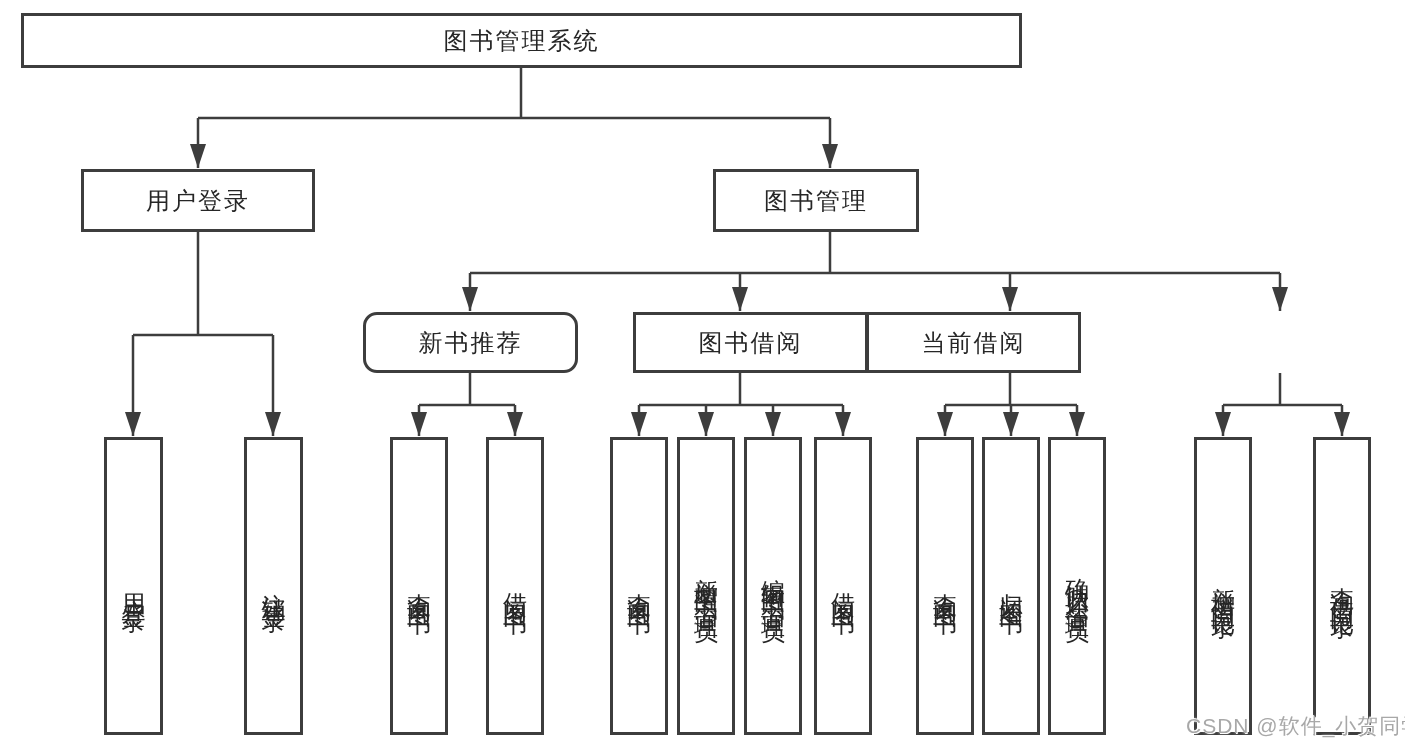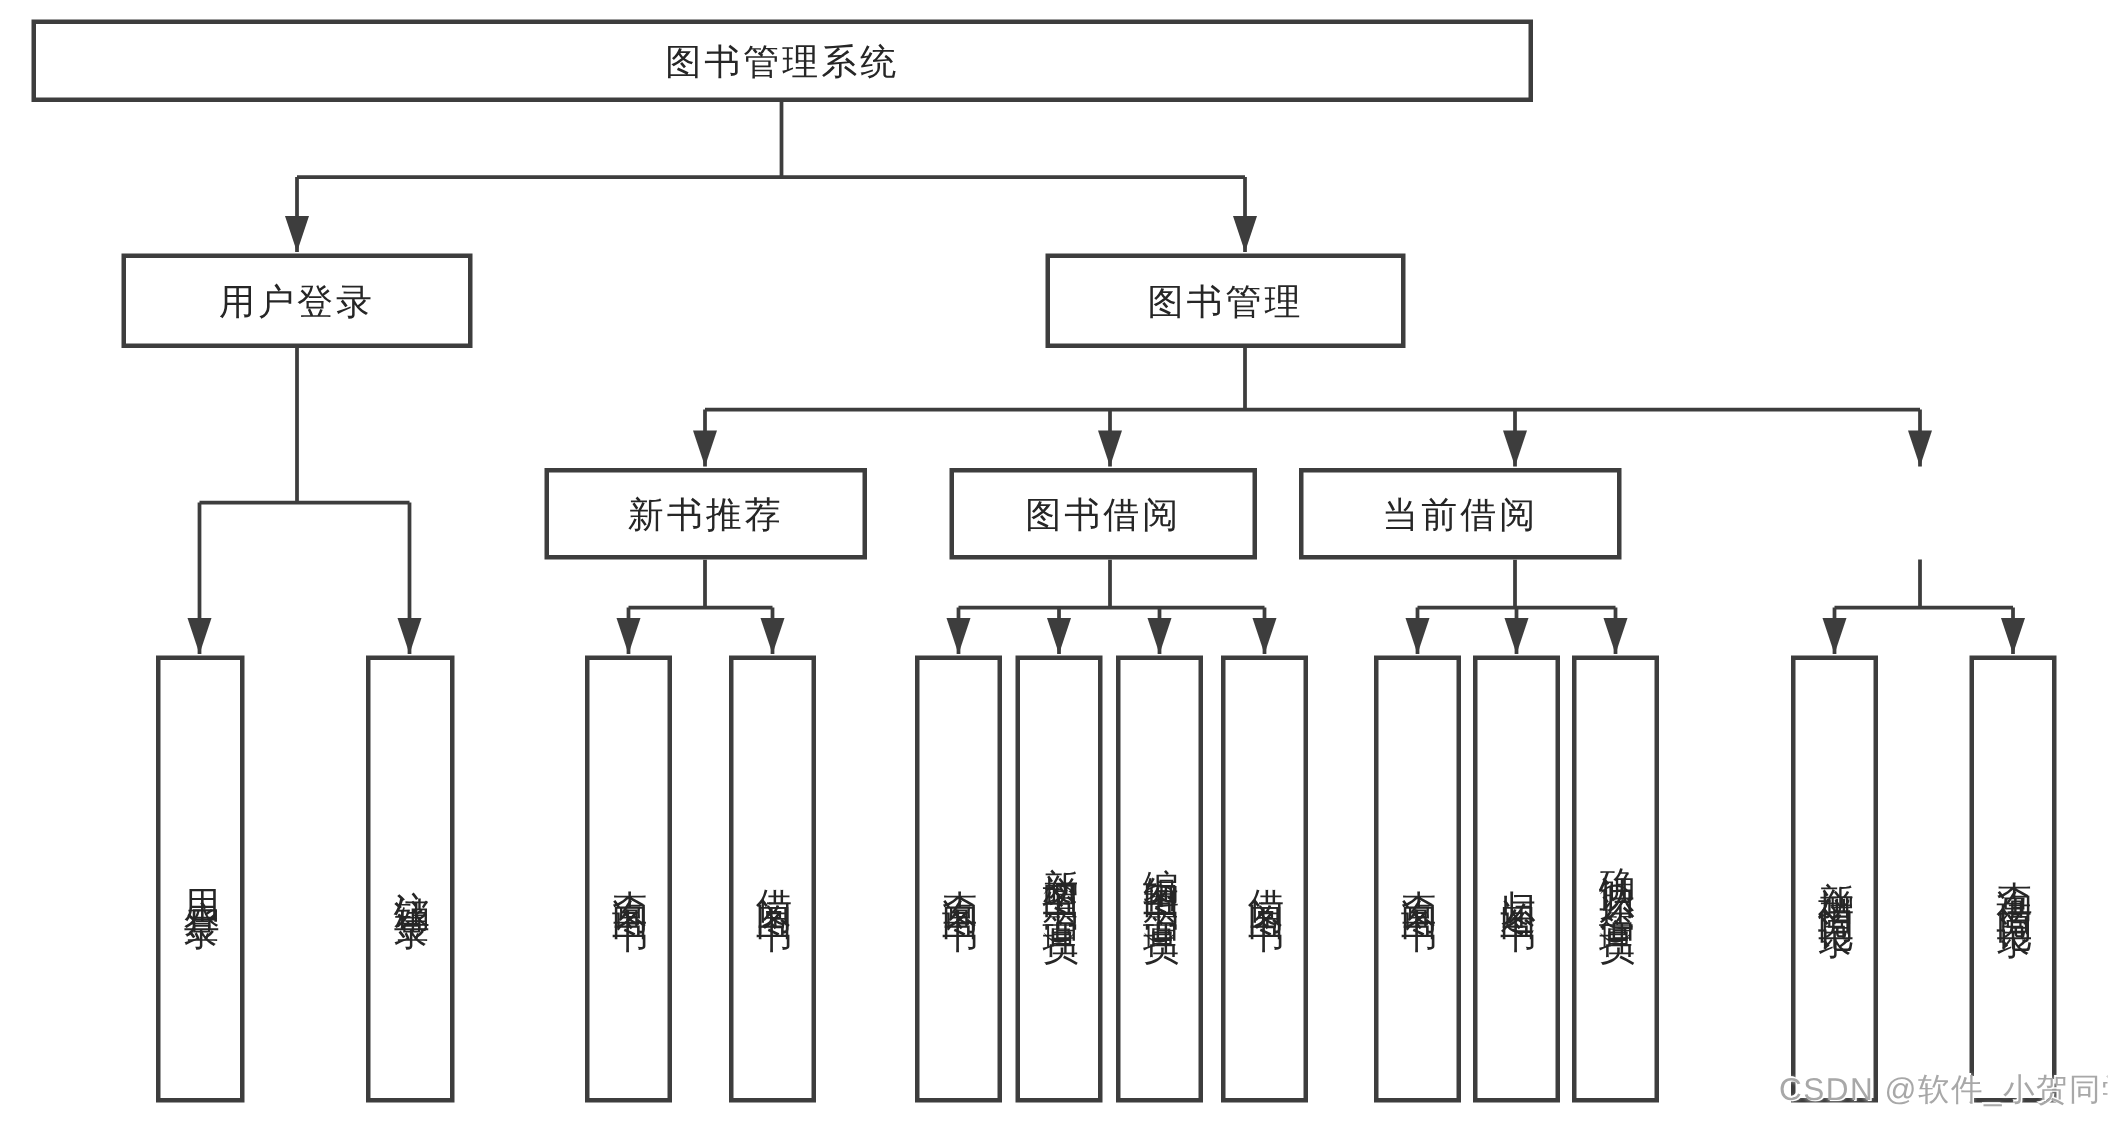--- a/index.html
+++ b/index.html
@@ -97,24 +97,24 @@
       <path d="M1011,405 V436" marker-end="url(#arrowhead)"></path>
       <path d="M1077,405 V436" marker-end="url(#arrowhead)"></path>
       <path d="M1223,405 V436" marker-end="url(#arrowhead)"></path>
       <path d="M1342,405 V436" marker-end="url(#arrowhead)"></path>
     </g>
   </svg>
 
   <div class="node h-label" style="left:21px; top:13px; width:1001px; height:55px;">图书管理系统</div>
 
   <div class="node h-label" style="left:81px; top:169px; width:234px; height:63px;">用户登录</div>
-  <div class="node h-label" style="left:697px; top:169px; width:240px; height:63px;">图书管理</div>
+  <div class="node h-label" style="left:713px; top:169px; width:206px; height:63px;">图书管理</div>
 
-  <div class="node h-label" style="left:363px; top:312px; width:215px; height:61px;">新书推荐</div>
-  <div class="node h-label" style="left:633px; top:312px; width:205px; height:61px;">图书借阅</div>
+  <div class="node h-label" style="left:363px; top:312px; width:215px; height:61px;border-radius:14px;">新书推荐</div>
+  <div class="node h-label" style="left:633px; top:312px; width:235px; height:61px;">图书借阅</div>
   <div class="node h-label" style="left:866px; top:312px; width:215px; height:61px;">当前借阅</div>
 
   <div class="node leaf" style="left:104px; top:437px; width:59px; height:298px;">
     <span class="v-label">用户登录</span>
   </div>
   <div class="node leaf" style="left:244px; top:437px; width:59px; height:298px;">
     <span class="v-label">注销登录</span>
   </div>
 
   <div class="node leaf" style="left:390px; top:437px; width:58px; height:298px;">

